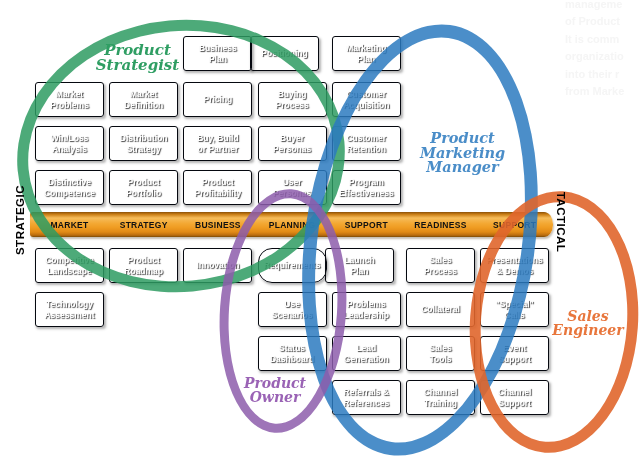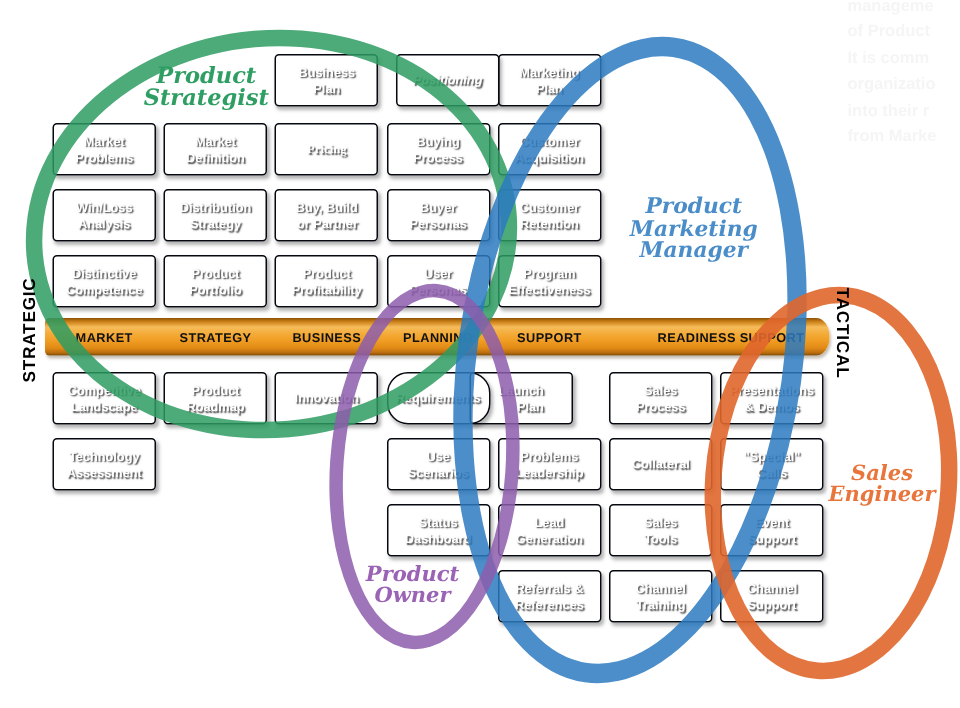--- a/index.html
+++ b/index.html
@@ -79,37 +79,37 @@
       <div></div>
       <div>It is comm</div>
       <div>organizatio</div>
       <div>into their r</div>
       <div>from Marke</div>
     </div>
 
   <div id="box-layer">
       <div class="box" style="left: 183.4px; top: 36px;">Business
 Plan</div>
-      <div class="box" style="left: 264px; top: 36px; font-style: italic;">Positioning</div>
+      <div class="box" style="left: 250px; top: 36px;">Positioning</div>
       <div class="box" style="left: 331.8px; top: 36px;">Marketing
 Plan</div>
       <div class="box" style="left: 35px; top: 82px;">Market
 Problems</div>
       <div class="box" style="left: 109.2px; top: 82px;">Market
 Definition</div>
-      <div class="box" style="left: 183.4px; top: 82px; font-family: Liberation Serif, serif;">Pricing</div>
+      <div class="box" style="left: 183.4px; top: 82px;">Pricing</div>
       <div class="box" style="left: 257.6px; top: 82px;">Buying
 Process</div>
       <div class="box" style="left: 331.8px; top: 82px;">Customer
 Acquisition</div>
       <div class="box" style="left: 35px; top: 126px;">Win/Loss
 Analysis</div>
       <div class="box" style="left: 109.2px; top: 126px;">Distribution
 Strategy</div>
-      <div class="box" style="left: 183.4px; top: 126px; text-align: right;">Buy, Build
+      <div class="box" style="left: 183.4px; top: 126px;">Buy, Build
 or Partner</div>
       <div class="box" style="left: 257.6px; top: 126px;">Buyer
 Personas</div>
       <div class="box" style="left: 331.8px; top: 126px;">Customer
 Retention</div>
       <div class="box" style="left: 35px; top: 170px; text-align: center;">Distinctive
 Competence</div>
       <div class="box" style="left: 109.2px; top: 170px;">Product
 Portfolio</div>
       <div class="box" style="left: 183.4px; top: 170px;">Product
@@ -117,21 +117,21 @@
       <div class="box" style="left: 257.6px; top: 170px;">User
 Personas</div>
       <div class="box" style="left: 331.8px; top: 170px;">Program
 Effectiveness</div>
       <div class="box" style="left: 35px; top: 248px;">Competitive
 Landscape</div>
       <div class="box" style="left: 109.2px; top: 248px;">Product
 Roadmap</div>
       <div class="box" style="left: 183.4px; top: 248px;">Innovation</div>
       <div class="box" style="left: 257.6px; top: 248px; border-radius: 14px;">Requirements</div>
-      <div class="box" style="left: 313px; top: 248px; text-align: right;">Launch
+      <div class="box" style="left: 325px; top: 248px;">Launch
 Plan</div>
       <div class="box" style="left: 406px; top: 248px;">Sales
 Process</div>
       <div class="box" style="left: 480.2px; top: 248px;">Presentations
 &amp; Demos</div>
       <div class="box" style="left: 35px; top: 292px;">Technology
 Assessment</div>
       <div class="box" style="left: 257.6px; top: 292px;">Use
 Scenarios</div>
       <div class="box" style="left: 331.8px; top: 292px;">Problems
@@ -154,21 +154,21 @@
       <div class="box" style="left: 480.2px; top: 380px;">Channel
 Support</div>
     </div>
 
   <div class="band" id="band">
       <span class="band-label" style="left: 39.5px;">MARKET</span>
       <span class="band-label" style="left: 113.7px;">STRATEGY</span>
       <span class="band-label" style="left: 187.9px;">BUSINESS</span>
       <span class="band-label" style="left: 262.1px;">PLANNING</span>
       <span class="band-label" style="left: 336.3px;">SUPPORT</span>
-      <span class="band-label" style="left: 410.5px; margin-left: 24px;">READINESS</span>
+      <span class="band-label" style="left: 410.5px;">READINESS</span>
       <span class="band-label" style="left: 484.7px;">SUPPORT</span>
     </div>
 
   <div class="ellipse el-green" style="border-color: rgb(46, 155, 98);"></div>
   <div class="ellipse el-blue" style="border-color: rgb(43, 122, 192);"></div>
   <div class="ellipse el-purple" style="border-color: rgb(141, 93, 171);"></div>
   <div class="ellipse el-orange" style="border-color: rgb(224, 102, 44);"></div>
 
   <div id="lbl-ps" class="role-label" style="color: rgb(47, 158, 99);">Product
 Strategist</div>

